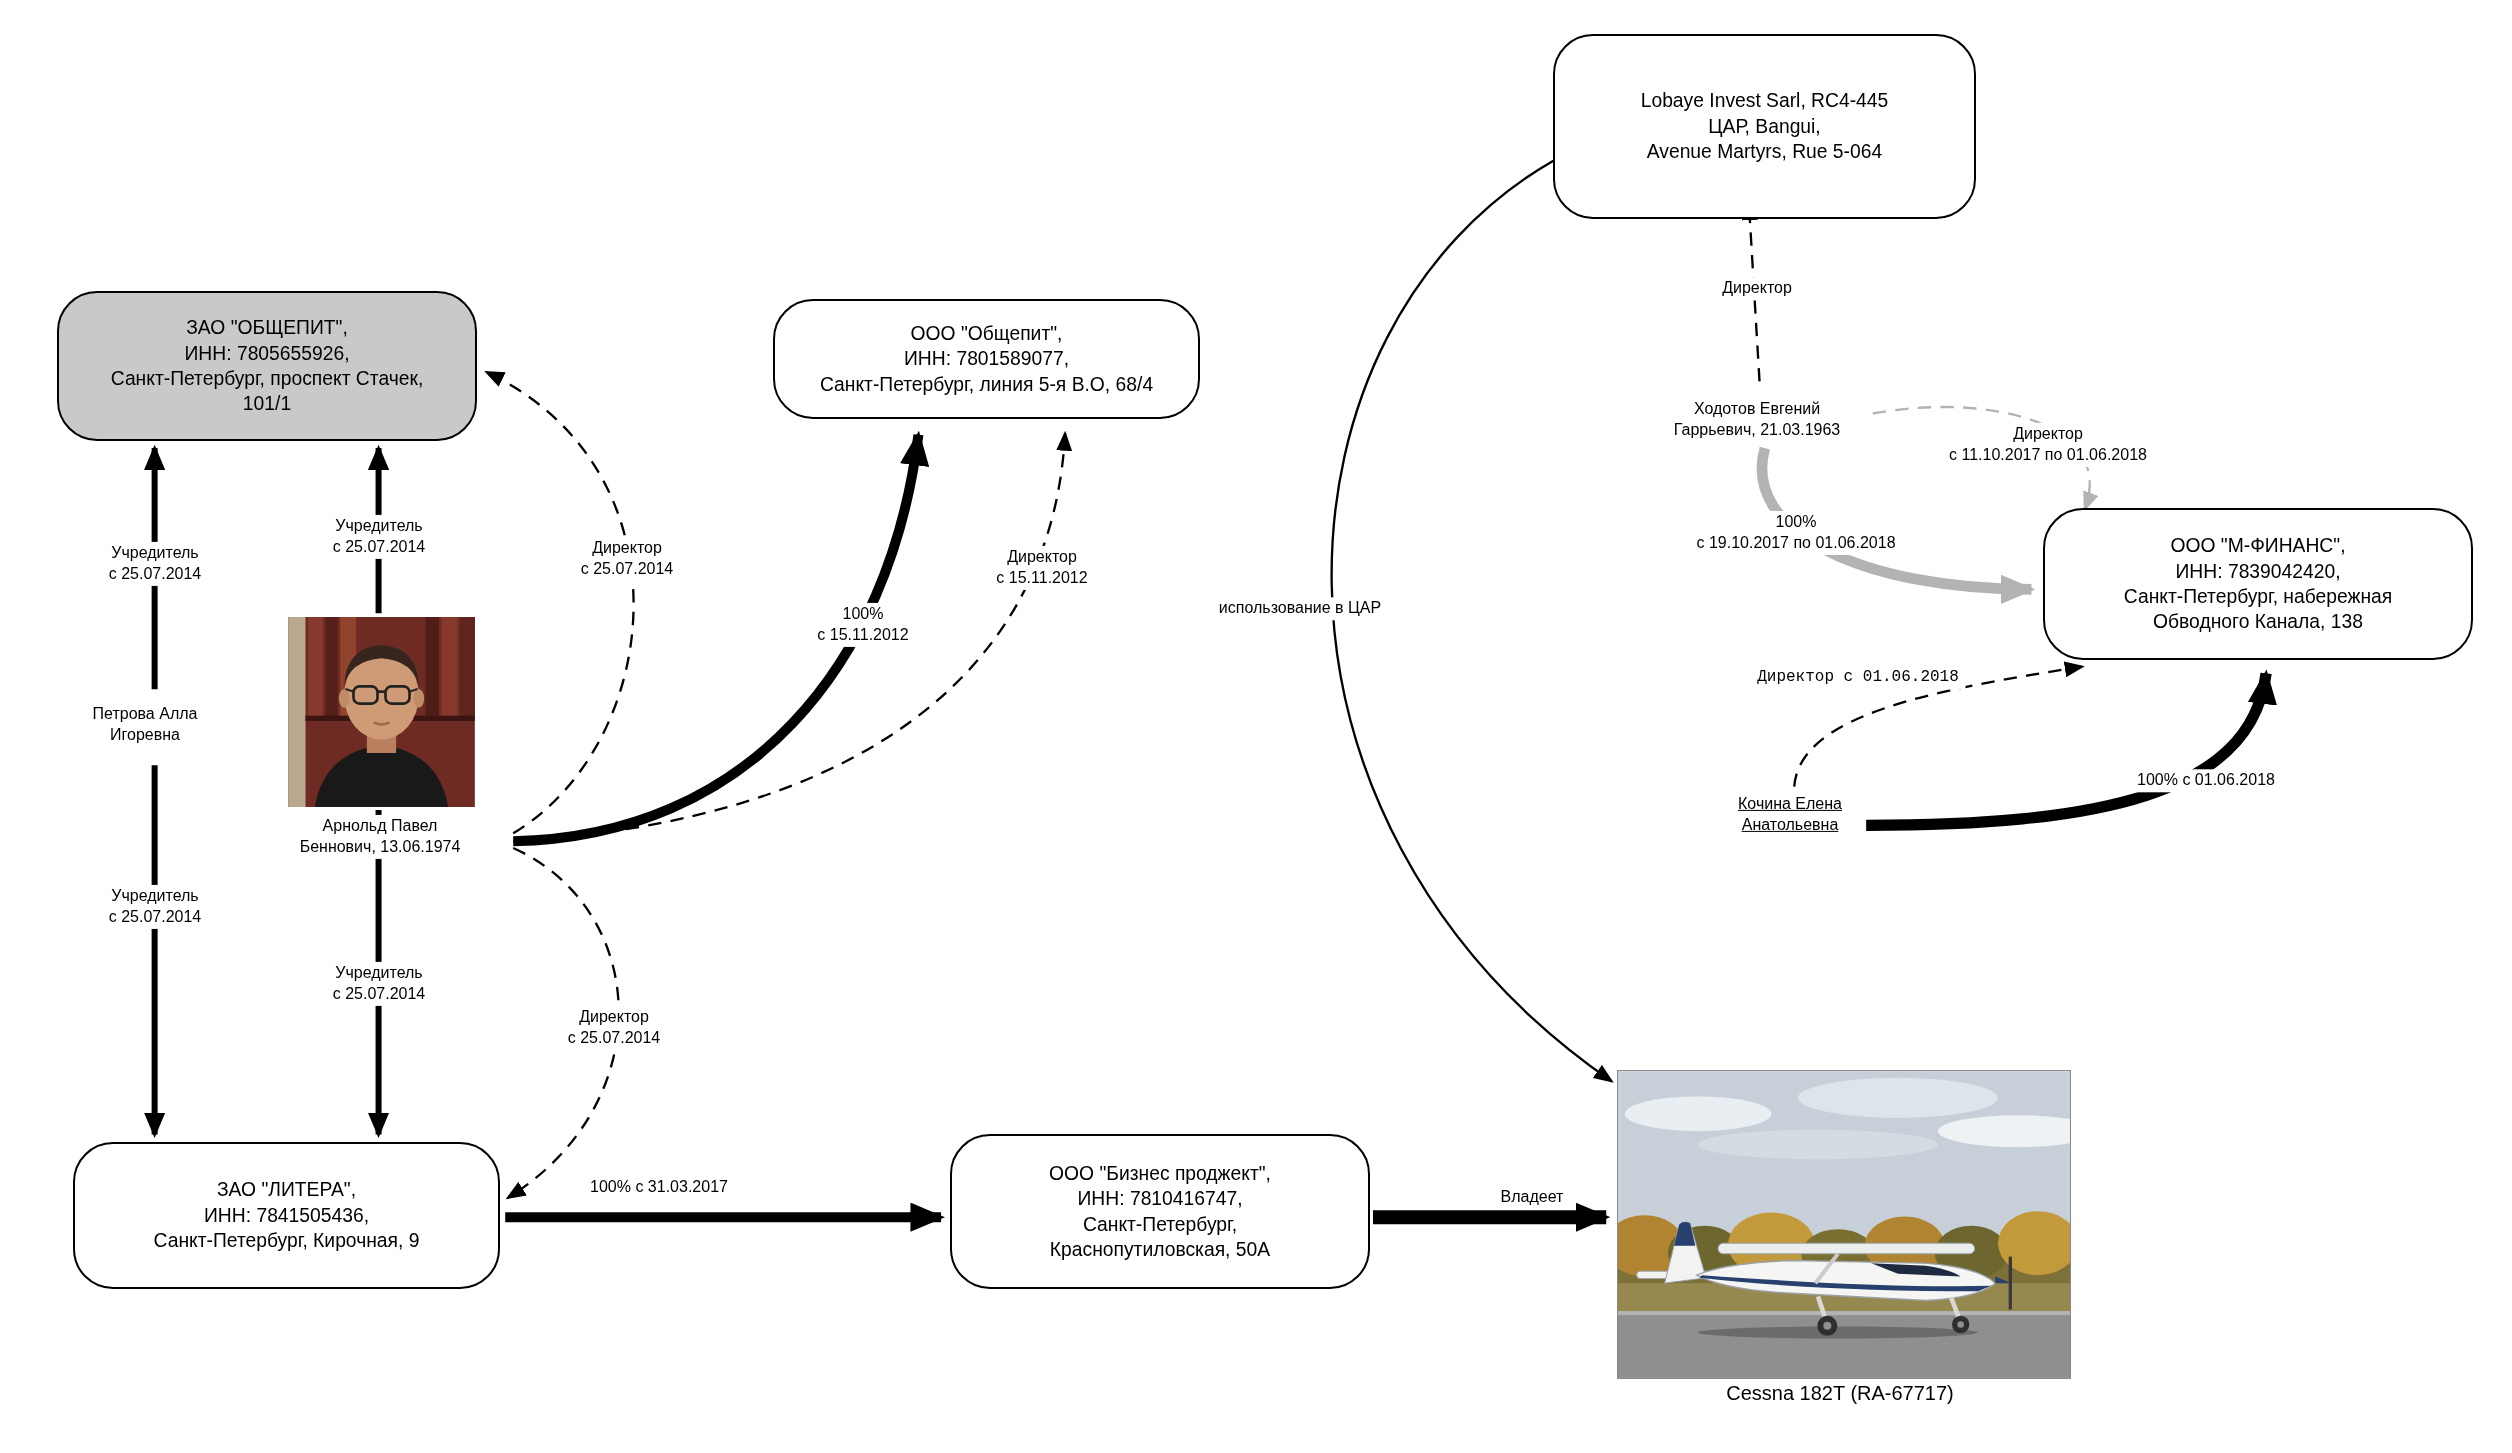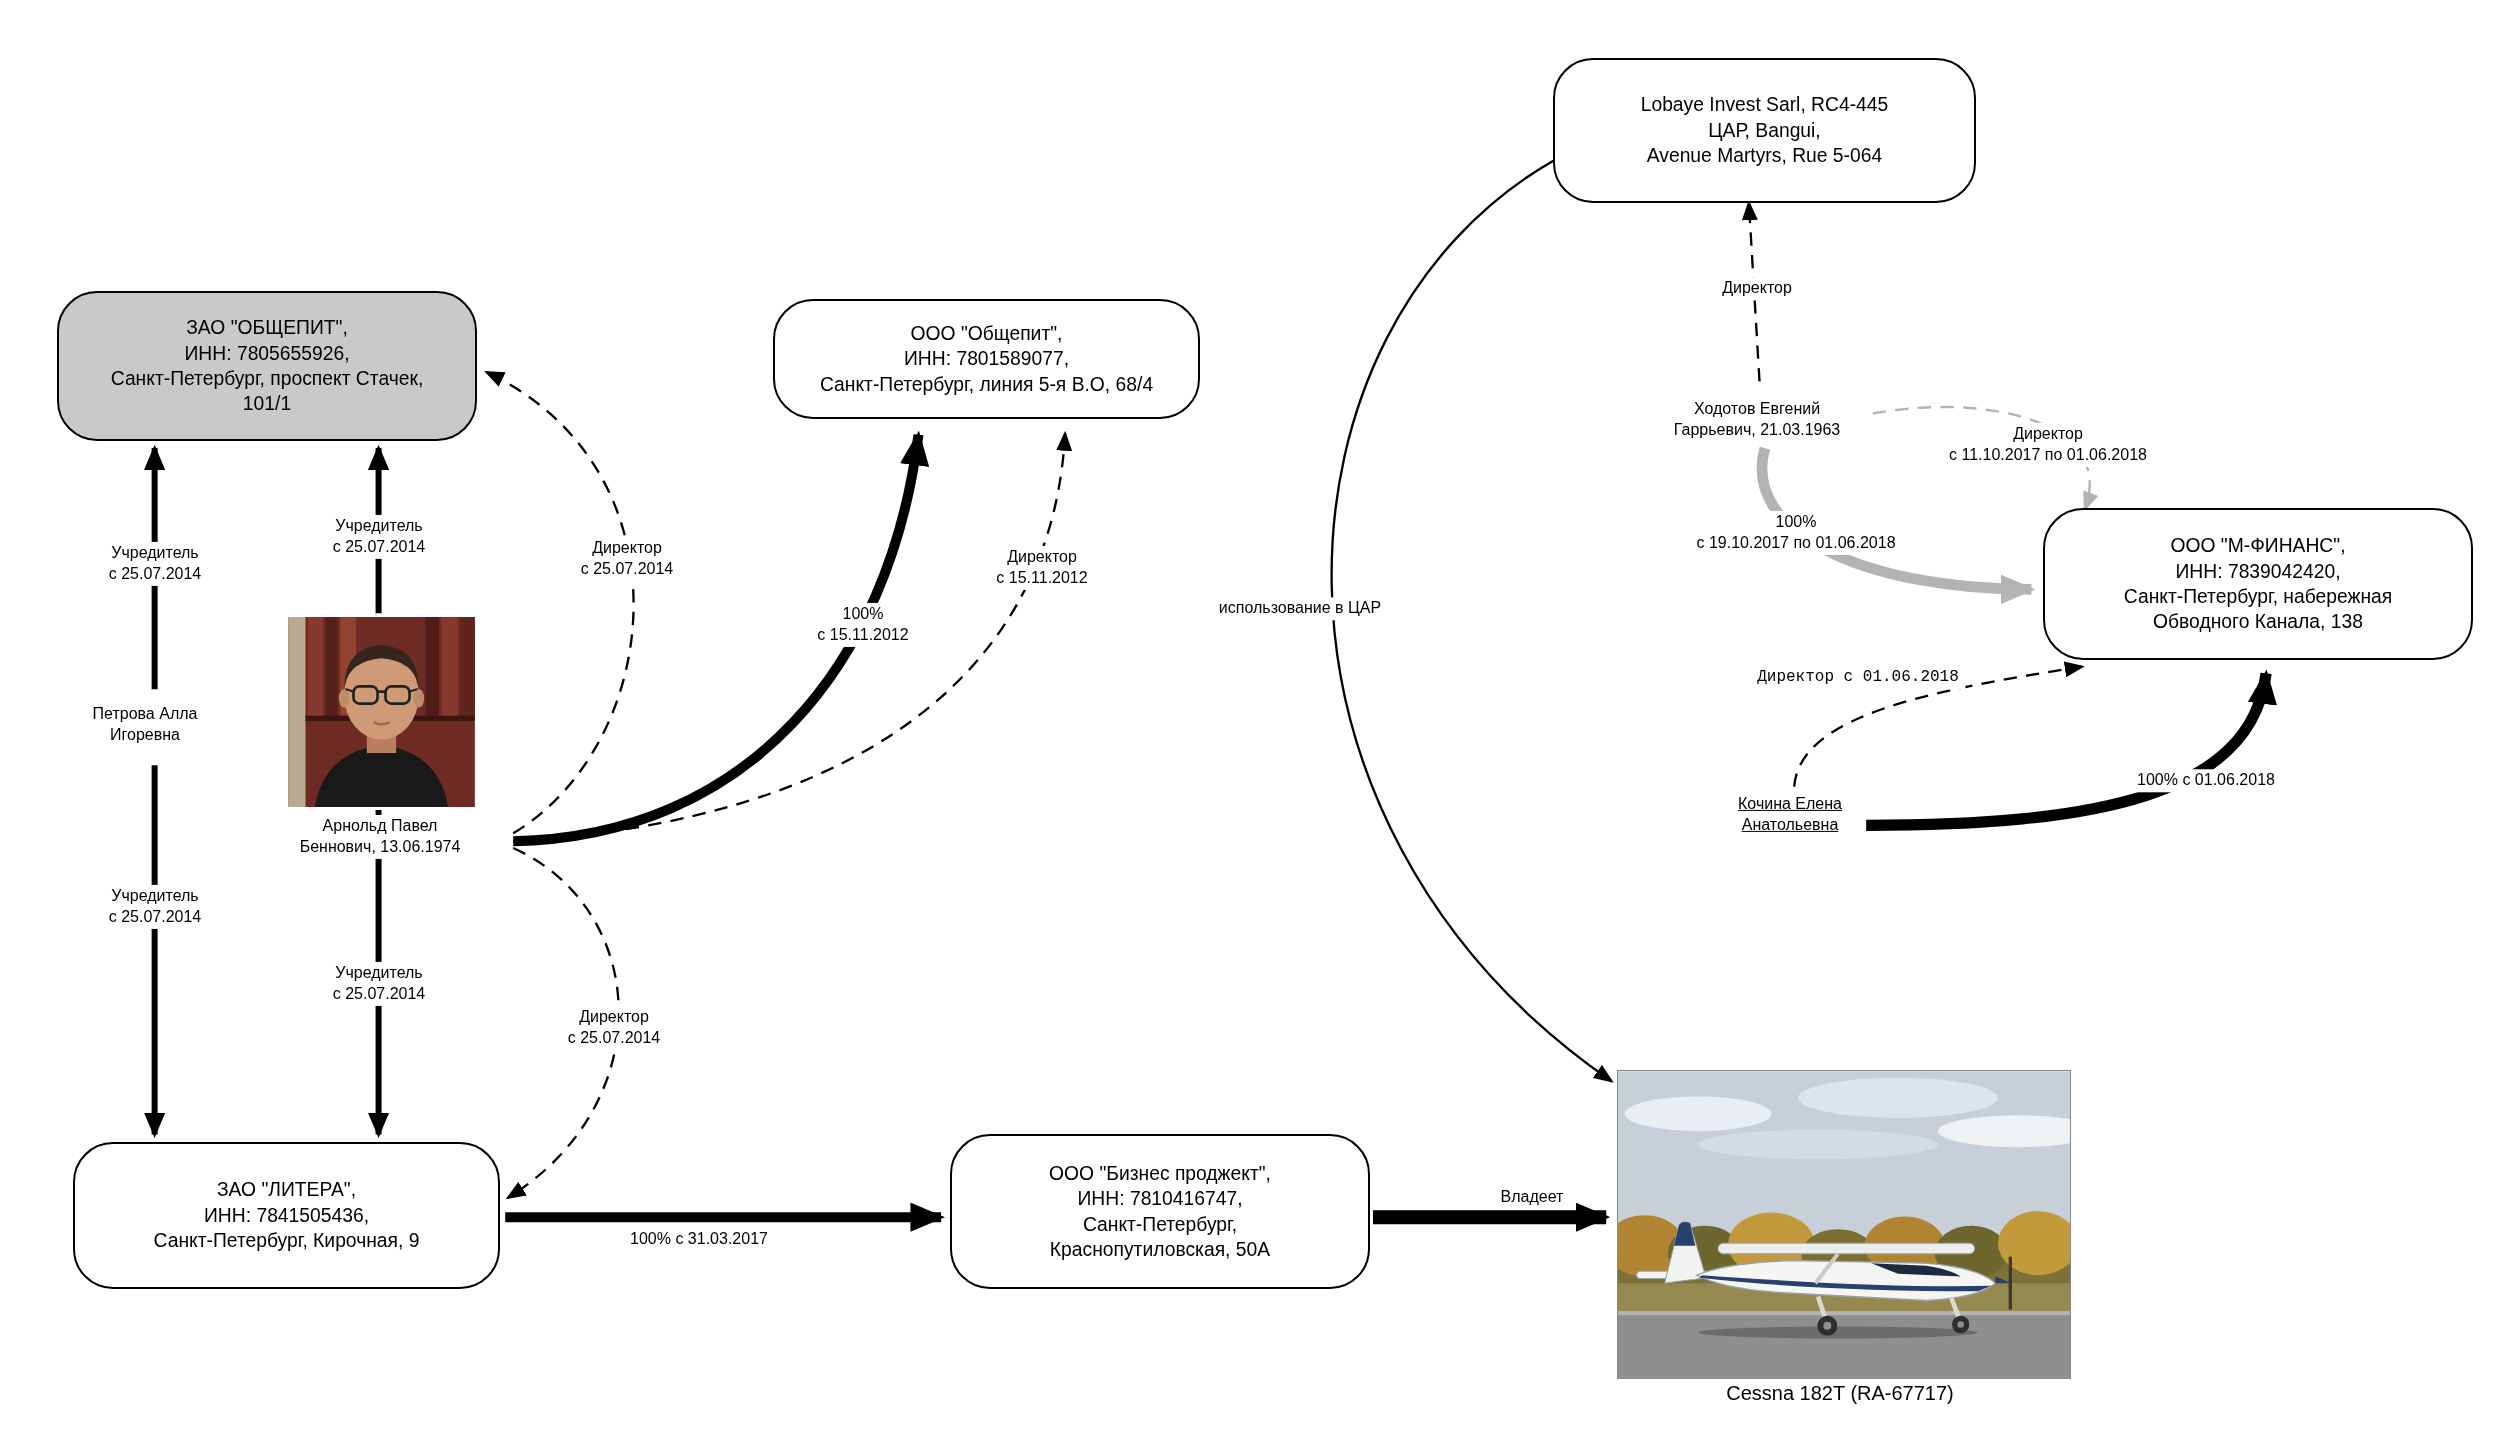--- a/index.html
+++ b/index.html
@@ -82,21 +82,21 @@
 
   <div class="node gray" style="left:57px;top:291px;width:420px;height:150px;">ЗАО "ОБЩЕПИТ",
 ИНН: 7805655926,
 Санкт-Петербург, проспект Стачек,
 101/1</div>
 
   <div class="node" style="left:773px;top:299px;width:427px;height:120px;">ООО "Общепит",
 ИНН: 7801589077,
 Санкт-Петербург, линия 5-я В.О, 68/4</div>
 
-  <div class="node" style="left:1553px;top:58px;width:423px;height:145px;">Lobaye Invest Sarl, RC4-445
+  <div class="node" style="left:1553px;top:34px;width:423px;height:185px;">Lobaye Invest Sarl, RC4-445
 ЦАР, Bangui,
 Avenue Martyrs, Rue 5-064</div>
 
   <div class="node" style="left:2043px;top:508px;width:430px;height:152px;">ООО "М-ФИНАНС",
 ИНН: 7839042420,
 Санкт-Петербург, набережная
 Обводного Канала, 138</div>
 
   <div class="node" style="left:73px;top:1142px;width:427px;height:147px;">ЗАО "ЛИТЕРА",
 ИНН: 7841505436,
@@ -220,20 +220,20 @@
   <div class="elabel" style="left:2048px;top:445px;">Директор
 с 11.10.2017 по 01.06.2018</div>
 
   <div class="elabel" style="left:1796px;top:533px;">100%
 с 19.10.2017 по 01.06.2018</div>
 
   <div class="elabel" style="left:1858px;top:678px;font-family:Liberation Mono, monospace;">Директор с 01.06.2018</div>
 
   <div class="elabel" style="left:2206px;top:768px;margin-top:13px;">100% с 01.06.2018</div>
 
-  <div class="elabel" style="left:659px;top:1240px;margin-left:40px;">100% с 31.03.2017</div>
+  <div class="elabel" style="left:659px;top:1188px;">100% с 31.03.2017</div>
 
   <div class="elabel" style="left:1532px;top:1198px;">Владеет</div>
 
   <div class="caption" style="left:1840px;top:1393px;">Cessna 182T (RA-67717)</div>
 
 </div>
 
 
 </body></html>

